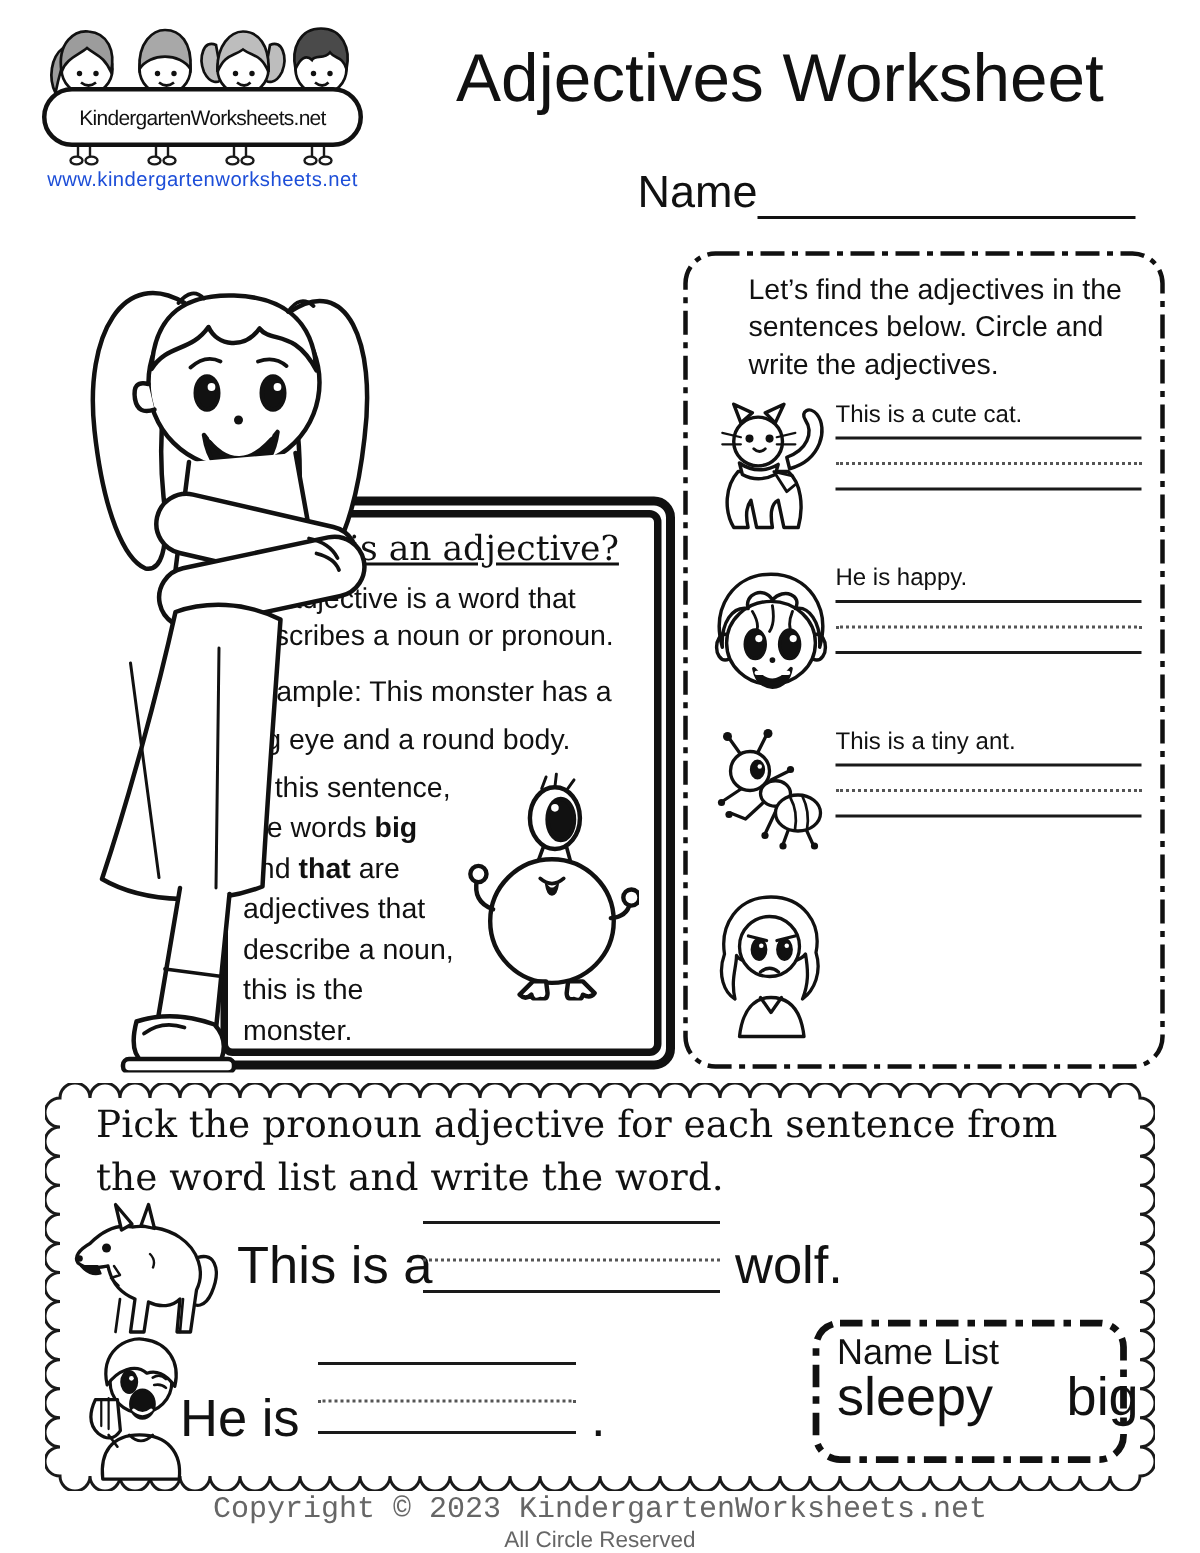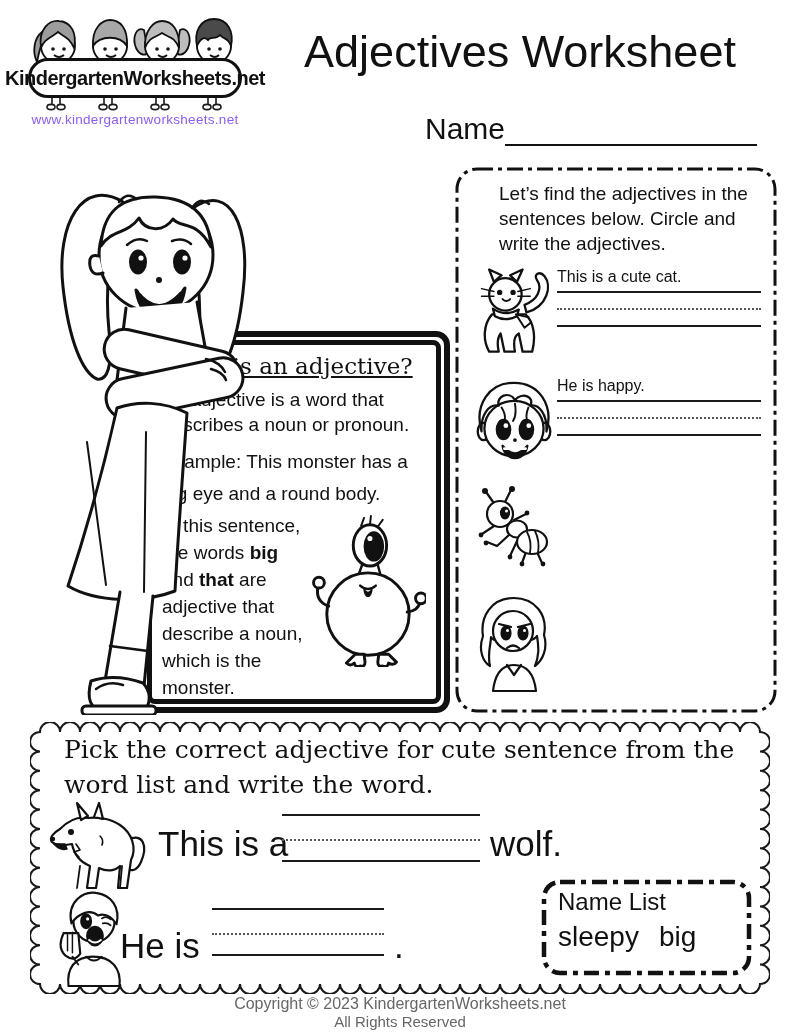--- a/index.html
+++ b/index.html
@@ -11,24 +11,24 @@
   }
   .abs { position:absolute; }
 
   
   .logo { position:absolute; left:28px; top:10px; width:214px; }
   .logo-heads { display:block; margin:0 auto; }
   .logo-banner {
     position:relative; z-index:2; margin-top:-10px; height:40px;
     border:3px solid #111; border-radius:20px; background:#fff;
     display:flex; align-items:center; justify-content:center;
-    font-weight:bold; font-size:20px; letter-spacing:-0.5px; white-space:nowrap;
+    font-weight:normal; font-size:14px; letter-spacing:-0.5px; white-space:nowrap;
   }
   .logo-feet { display:block; margin:0 auto; }
-  .logo-url { text-align:center; font-size:13.5px; color:#8b5cf6; margin-top:1px; letter-spacing:0.3px; }
+  .logo-url { text-align:center; font-size:13.5px; color:#1d4ed8; margin-top:1px; letter-spacing:0.3px; }
 
   
   .title { position:absolute; left:278px; top:26px; width:484px; text-align:center; font-size:45px; font-weight:normal; }
   .name-row { position:absolute; left:425px; top:112px; font-size:30px; white-space:nowrap; }
   .name-line { display:inline-block; width:252px; height:34px; border-bottom:2.5px solid #111; vertical-align:bottom; }
 
   
   .sign { position:absolute; left:138px; top:331px; width:312px; height:382px;
     border:6px solid #111; border-radius:14px; background:#fff; padding:3px; z-index:2; }
   .sign-inner { width:100%; height:100%; border:5px solid #111; border-radius:8px; padding:6px 10px 4px; overflow:hidden; }
@@ -57,25 +57,25 @@
   .bottom-instructions { position:absolute; left:34px; top:10px; width:678px;
     font-family:"DejaVu Serif", serif; font-size:25px; line-height:1.4; }
   .fill-text { position:absolute; font-size:35px; white-space:nowrap; }
   .blank-lines { position:absolute; }
   .bl-solid  { border-top:2.5px solid #1a1a1a; }
   .bl-dotted { border-top:2px dotted #555; margin-top:23px; }
   .bl-solid2 { border-top:2.5px solid #1a1a1a; margin-top:19px; }
 
   .wordlist { position:absolute; left:511px; top:157px; width:211px; height:97px; }
   .wordlist-title { position:absolute; left:17px; top:9px; font-size:24px; }
-  .wordlist-words { position:absolute; left:17px; top:42px; display:flex; gap:20px; font-size:28px; }
+  .wordlist-words { position:absolute; left:17px; top:31px; display:flex; gap:49px; font-size:36px; }
 
   
   .footer { position:absolute; left:0; top:995px; width:100%; text-align:center; color:#666; }
-  .footer-line1 { font-size:16px; }
+  .footer-line1 { font-size:20px;font-family:Liberation Mono, monospace; }
   .footer-line2 { font-size:15px; }
 
   svg .ln { fill:none; stroke:#1a1a1a; stroke-linecap:round; stroke-linejoin:round; }
 </style>
 </head>
 <body>
 
 <div class="page">
 
   <div class="logo">
@@ -179,21 +179,21 @@
             <path d="M53,72 q8,7 16,0" fill="none" stroke-width="2.5"></path>
             <path d="M57,76 q4,6 8,0 q-1,7 -4,7 q-3,0 -4,-7 Z" fill="#111" stroke-width="1.5"></path>
             <path d="M21,93 Q7,88 10,73" fill="none"></path>
             <circle cx="11" cy="69" r="5.5"></circle>
             <path d="M101,99 q11,-1 13,-10" fill="none"></path>
             <circle cx="115" cy="85" r="5.5"></circle>
             <path d="M48,142 l-9,9 q4,4 8,0 q1,5 6,3 q5,1 5,-4 l-1,-8 Z"></path>
             <path d="M72,142 l-1,8 q0,5 5,4 q5,2 6,-3 q5,3 8,-1 l-8,-8 Z"></path>
           </g>
         </svg>
-        <span>In this sentence, the words </span><b>big</b><span> and </span><b>that</b><span> are adjective that describe a noun, which is the monster.</span>
+        <span>In this sentence, the words </span><b>big</b><span> and </span><b>that</b><span> are adjectives that describe a noun, this is the monster.</span>
       </div>
     </div>
   </div>
 
   <div class="activity">
     <svg class="activity-border" width="322" height="546">
       <rect x="2" y="2" width="318" height="542" rx="20" fill="none" stroke="#111" stroke-width="3" stroke-dasharray="16 5 4 5"></rect>
     </svg>
 
     <div class="activity-instructions">Let’s find the adjectives in the sentences below. Circle and write the adjectives.</div>
@@ -270,20 +270,28 @@
             <circle cx="7" cy="51" r="2.4" fill="#111" stroke="none"></circle>
             <circle cx="26" cy="30" r="13"></circle>
             <ellipse cx="31" cy="29" rx="4" ry="5.5" fill="#111"></ellipse>
             <circle cx="32.5" cy="27" r="1.5" fill="#fff" stroke="none"></circle>
             <ellipse cx="43" cy="45" rx="10" ry="8.5"></ellipse>
             <ellipse cx="58" cy="58" rx="15" ry="12"></ellipse>
             <path d="M53,48 q5,9 3,21 M61,47 q5,10 3,22" fill="none" stroke-width="1.8"></path>
           </g>
         </svg>
       </div>
+      <div class="item-right">
+        <div class="sentence">This is a tiny ant.</div>
+        <div class="writing-lines">
+          <div class="wl-solid"></div>
+            <div class="wl-dotted"></div>
+            <div class="wl-solid2"></div>
+        </div>
+      </div>
     </div>
 
     <div class="activity-item">
       <div class="item-img">
         <svg width="82" height="102" viewBox="0 0 82 102">
           <g fill="#fff" stroke="#111" stroke-width="2.2" stroke-linecap="round" stroke-linejoin="round">
             <path d="M20,98 C22,80 30,72 41,72 C53,72 61,80 63,98 Z"></path>
             <path d="M41,5 C18,5 7,24 10,43 C5,57 10,69 17,73 C14,60 18,52 18,44 C22,52 58,52 64,43 C66,55 66,63 62,73 C70,67 75,55 71,42 C75,22 62,5 41,5 Z"></path>
             <circle cx="40" cy="38" r="20"></circle>
             <ellipse cx="33" cy="40" rx="4.5" ry="6.5" fill="#111"></ellipse>
@@ -297,21 +305,21 @@
         </svg>
       </div>
     </div>
   </div>
 
   <div class="bottom-box">
     <svg class="scallop-svg" id="scallop-border" width="740" height="272">
       <path d="M 10 10 a 10 10 0 0 1 20 0 a 10 10 0 0 1 20 0 a 10 10 0 0 1 20 0 a 10 10 0 0 1 20 0 a 10 10 0 0 1 20 0 a 10 10 0 0 1 20 0 a 10 10 0 0 1 20 0 a 10 10 0 0 1 20 0 a 10 10 0 0 1 20 0 a 10 10 0 0 1 20 0 a 10 10 0 0 1 20 0 a 10 10 0 0 1 20 0 a 10 10 0 0 1 20 0 a 10 10 0 0 1 20 0 a 10 10 0 0 1 20 0 a 10 10 0 0 1 20 0 a 10 10 0 0 1 20 0 a 10 10 0 0 1 20 0 a 10 10 0 0 1 20 0 a 10 10 0 0 1 20 0 a 10 10 0 0 1 20 0 a 10 10 0 0 1 20 0 a 10 10 0 0 1 20 0 a 10 10 0 0 1 20 0 a 10 10 0 0 1 20 0 a 10 10 0 0 1 20 0 a 10 10 0 0 1 20 0 a 10 10 0 0 1 20 0 a 10 10 0 0 1 20 0 a 10 10 0 0 1 20 0 a 10 10 0 0 1 20 0 a 10 10 0 0 1 20 0 a 10 10 0 0 1 20 0 a 10 10 0 0 1 20 0 a 10 10 0 0 1 20 0 a 10 10 0 0 1 20 0 a 10 9.692307692307692 0 0 1 0 19.384615384615383 a 10 9.692307692307692 0 0 1 0 19.384615384615383 a 10 9.692307692307692 0 0 1 0 19.384615384615383 a 10 9.692307692307692 0 0 1 0 19.384615384615383 a 10 9.692307692307692 0 0 1 0 19.384615384615383 a 10 9.692307692307692 0 0 1 0 19.384615384615383 a 10 9.692307692307692 0 0 1 0 19.384615384615383 a 10 9.692307692307692 0 0 1 0 19.384615384615383 a 10 9.692307692307692 0 0 1 0 19.384615384615383 a 10 9.692307692307692 0 0 1 0 19.384615384615383 a 10 9.692307692307692 0 0 1 0 19.384615384615383 a 10 9.692307692307692 0 0 1 0 19.384615384615383 a 10 9.692307692307692 0 0 1 0 19.384615384615383 a 10 10 0 0 1 -20 0 a 10 10 0 0 1 -20 0 a 10 10 0 0 1 -20 0 a 10 10 0 0 1 -20 0 a 10 10 0 0 1 -20 0 a 10 10 0 0 1 -20 0 a 10 10 0 0 1 -20 0 a 10 10 0 0 1 -20 0 a 10 10 0 0 1 -20 0 a 10 10 0 0 1 -20 0 a 10 10 0 0 1 -20 0 a 10 10 0 0 1 -20 0 a 10 10 0 0 1 -20 0 a 10 10 0 0 1 -20 0 a 10 10 0 0 1 -20 0 a 10 10 0 0 1 -20 0 a 10 10 0 0 1 -20 0 a 10 10 0 0 1 -20 0 a 10 10 0 0 1 -20 0 a 10 10 0 0 1 -20 0 a 10 10 0 0 1 -20 0 a 10 10 0 0 1 -20 0 a 10 10 0 0 1 -20 0 a 10 10 0 0 1 -20 0 a 10 10 0 0 1 -20 0 a 10 10 0 0 1 -20 0 a 10 10 0 0 1 -20 0 a 10 10 0 0 1 -20 0 a 10 10 0 0 1 -20 0 a 10 10 0 0 1 -20 0 a 10 10 0 0 1 -20 0 a 10 10 0 0 1 -20 0 a 10 10 0 0 1 -20 0 a 10 10 0 0 1 -20 0 a 10 10 0 0 1 -20 0 a 10 10 0 0 1 -20 0 a 10 9.692307692307692 0 0 1 0 -19.384615384615383 a 10 9.692307692307692 0 0 1 0 -19.384615384615383 a 10 9.692307692307692 0 0 1 0 -19.384615384615383 a 10 9.692307692307692 0 0 1 0 -19.384615384615383 a 10 9.692307692307692 0 0 1 0 -19.384615384615383 a 10 9.692307692307692 0 0 1 0 -19.384615384615383 a 10 9.692307692307692 0 0 1 0 -19.384615384615383 a 10 9.692307692307692 0 0 1 0 -19.384615384615383 a 10 9.692307692307692 0 0 1 0 -19.384615384615383 a 10 9.692307692307692 0 0 1 0 -19.384615384615383 a 10 9.692307692307692 0 0 1 0 -19.384615384615383 a 10 9.692307692307692 0 0 1 0 -19.384615384615383 a 10 9.692307692307692 0 0 1 0 -19.384615384615383 Z" fill="#fff" stroke="#1a1a1a" stroke-width="2"></path>
     </svg>
 
-    <div class="bottom-instructions">Pick the correct adjective for cute sentence from the word list and write the word.</div>
+    <div class="bottom-instructions">Pick the pronoun adjective for each sentence from the word list and write the word.</div>
 
     <svg class="abs" style="left:14px;top:74px" width="104" height="102" viewBox="0 0 104 102">
       <g fill="#fff" stroke="#111" stroke-width="2.2" stroke-linecap="round" stroke-linejoin="round">
         <path d="M84,44 C99,36 104,50 97,66 C93,75 86,77 82,70 Z"></path>
         <path d="M44,22 C34,20 24,25 16,33 C9,37 5,42 8,46 C14,51 22,49 28,48 C30,58 36,66 46,70 L43,92 L52,92 L55,72 C63,76 71,75 76,70 L74,92 L83,92 L87,64 C93,52 88,37 76,29 C66,22 52,21 44,22 Z"></path>
         <path d="M37,24 L33,7 L44,20 Z M50,21 L55,7 L59,23 Z"></path>
         <circle cx="27" cy="36" r="3" fill="#111" stroke="none"></circle>
         <circle cx="9" cy="43" r="2.2" fill="#111" stroke="none"></circle>
         <path d="M10,48 q6,7 13,5 l-2,-5 Z" fill="#111" stroke-width="1.5"></path>
         <path d="M32,48 l4,6 -6,2 5,5 M56,40 q4,4 2,9" fill="none" stroke-width="1.6"></path>
@@ -357,16 +365,16 @@
       <div class="wordlist-title">Name List</div>
       <div class="wordlist-words">
         <span>sleepy</span>
         <span>big</span>
       </div>
     </div>
   </div>
 
   <div class="footer">
     <div class="footer-line1">Copyright © 2023 KindergartenWorksheets.net</div>
-    <div class="footer-line2">All Rights Reserved</div>
+    <div class="footer-line2">All Circle Reserved</div>
   </div>
 
 </div>
 
 </body></html>

